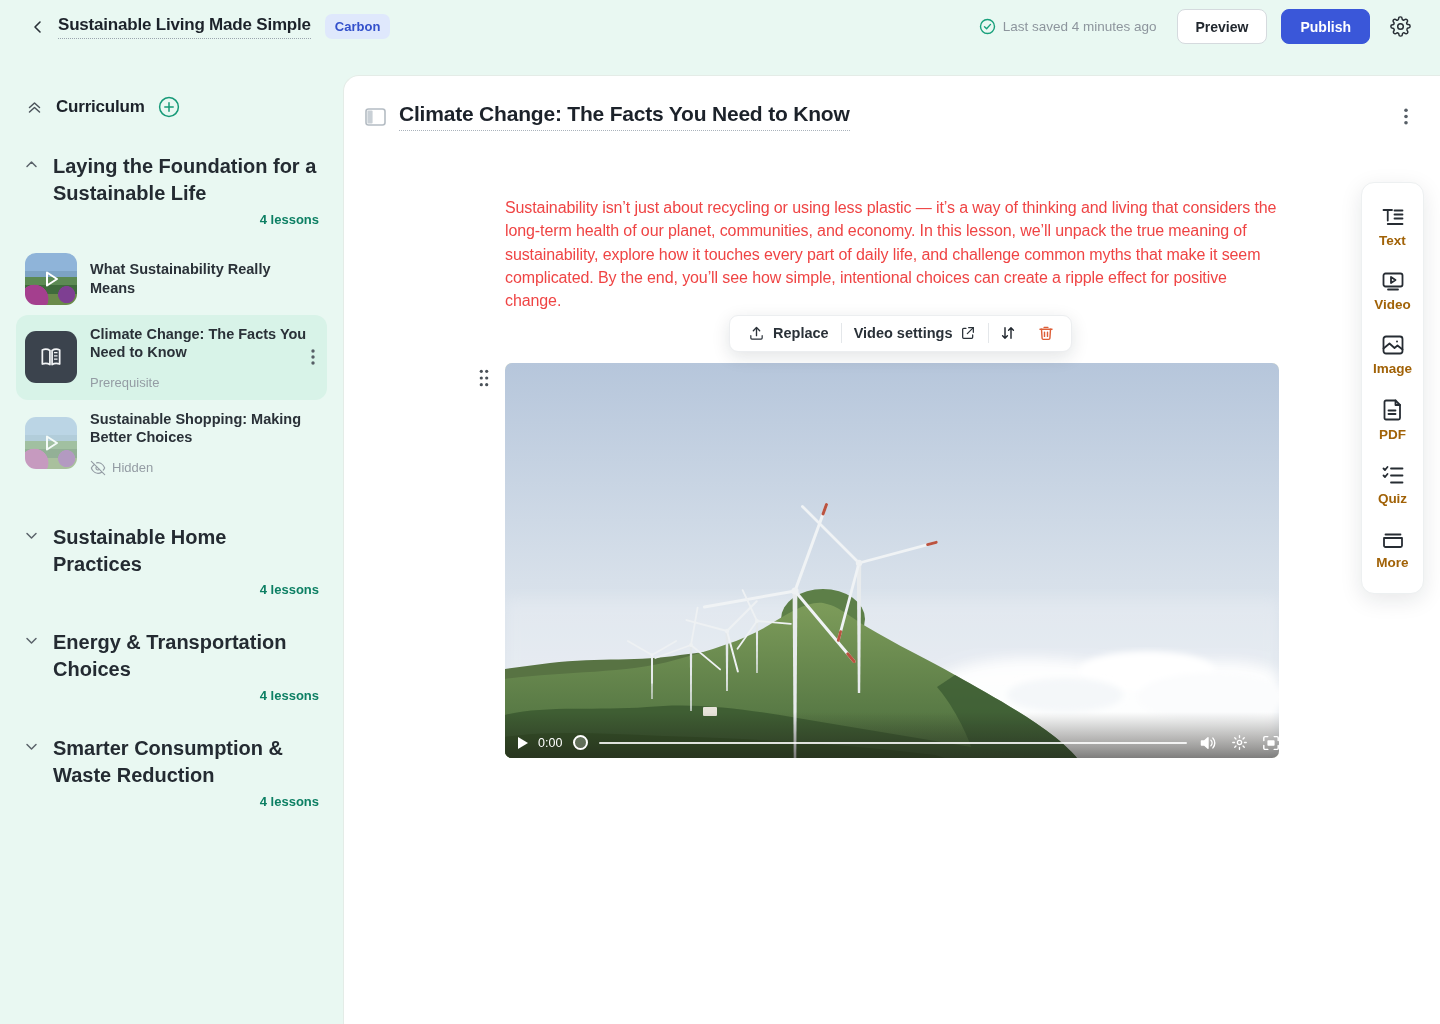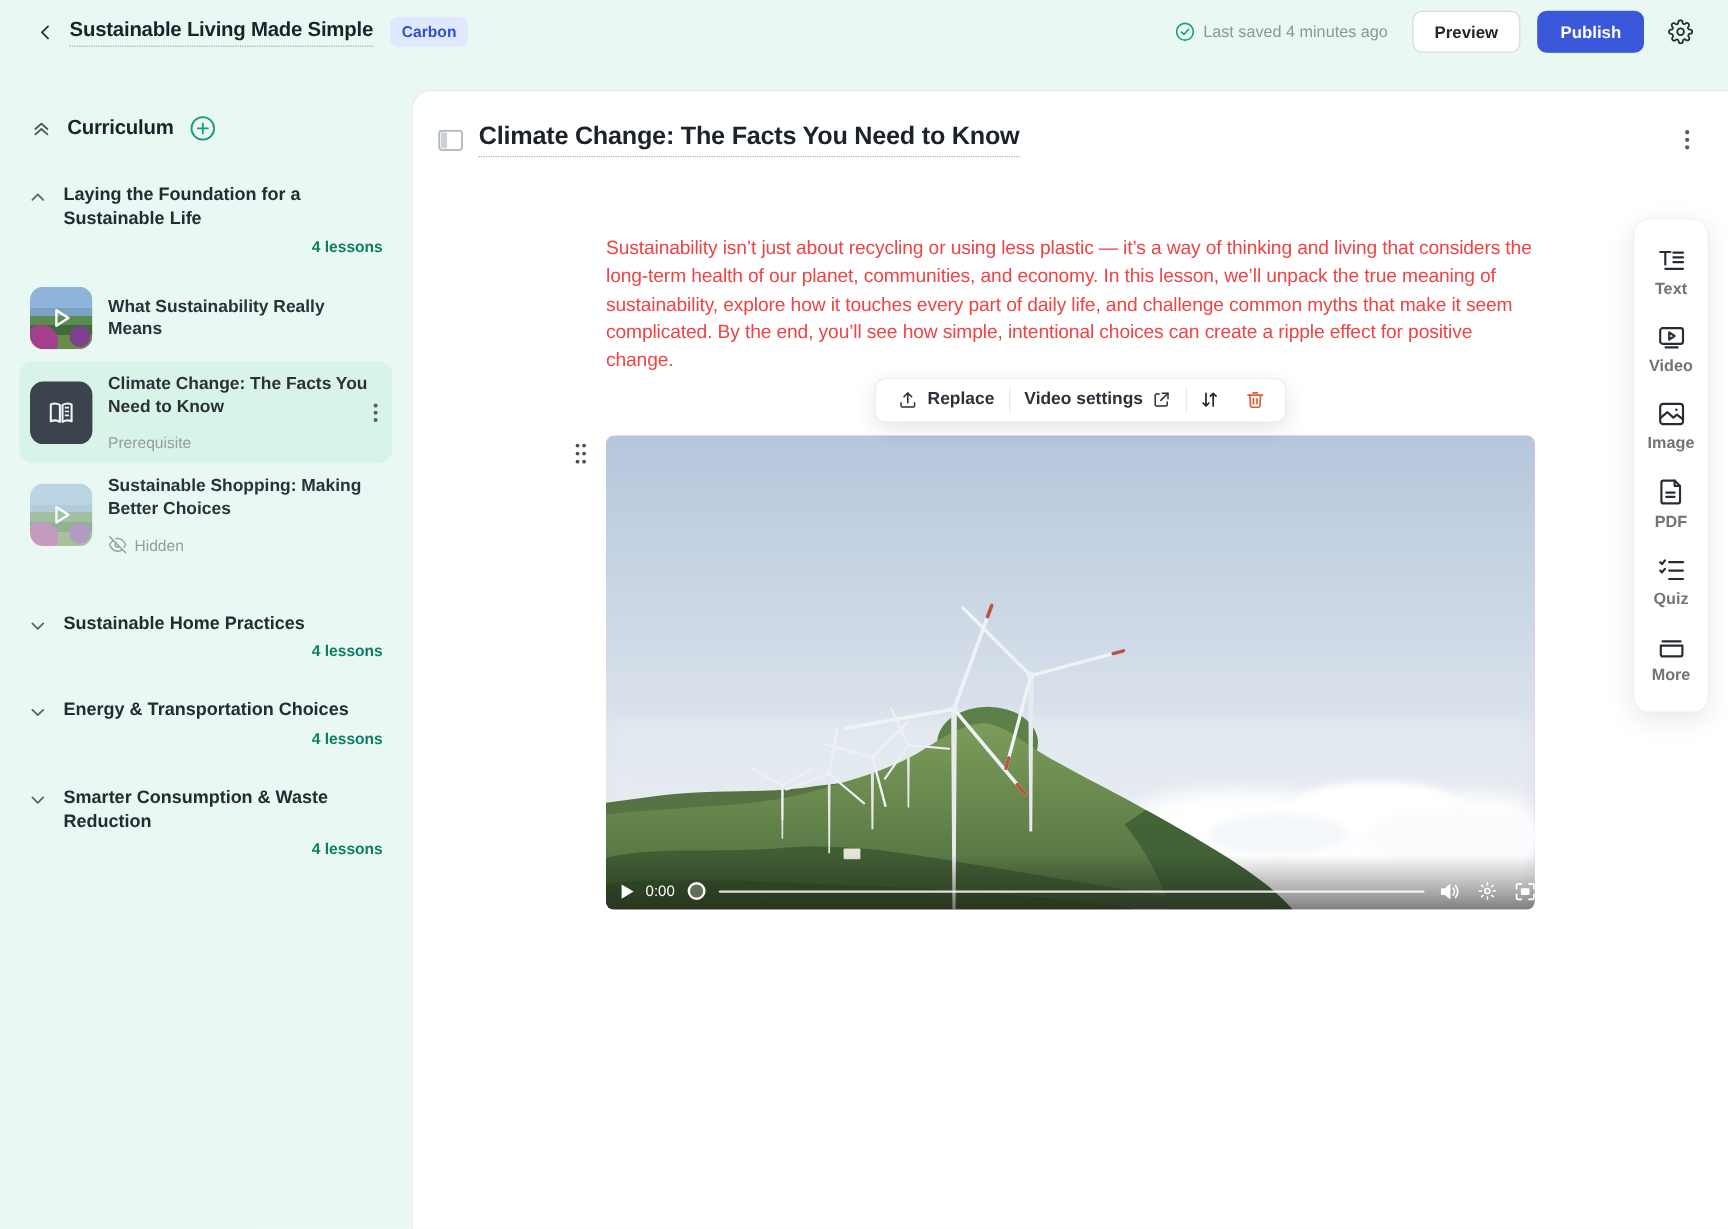--- a/index.html
+++ b/index.html
@@ -20,21 +20,21 @@
   .icon-btn { background:transparent; border:none; cursor:pointer; display:flex; align-items:center; justify-content:center; width:32px; height:32px; }
 
   
   .sidebar { position:absolute; left:0; top:75px; width:343px; bottom:0; padding:20px 16px 0 16px; }
   .curriculum-header { display:flex; align-items:center; gap:12px; padding:0 8px; margin-bottom:34px; }
   .curriculum-title { font-size:17px; font-weight:700; color:#1c222a; letter-spacing:-.2px; }
   .section { margin-bottom:26px; }
   .section-head { display:flex; gap:13px; padding:0 8px; cursor:pointer; }
   .section-chevron { margin-top:4px; flex:0 0 16px; }
   .section-titlewrap { flex:1; }
-  .section-title { font-size:15px; font-weight:600; color:#242b32; line-height:1.34; }
+  .section-title { font-size:20px; font-weight:600; color:#242b32; line-height:1.34; }
   .section-meta { font-size:13px; font-weight:600; color:#0c7f63; margin-top:5px;text-align:right; }
   .lesson-list { margin-top:16px; display:flex; flex-direction:column; }
   .lesson-item { display:flex; align-items:center; gap:13px; padding:10px 10px 10px 9px; border-radius:12px; cursor:pointer; position:relative; }
   .lesson-item.selected { background:#d8f3e8; }
   .lesson-thumb { width:52px; height:52px; border-radius:11px; flex:0 0 52px; position:relative; overflow:hidden;
     background:
       radial-gradient(circle at 18% 88%, #a43f8e 0 22%, transparent 23%),
       radial-gradient(circle at 80% 80%, #7e3f92 0 14%, transparent 15%),
       linear-gradient(180deg,#8fb4d9 0 34%, #7da3c4 34% 46%, #5c8a53 46% 62%, #3f6b3c 62% 78%, #6a8a4a 78% 100%);
   }
@@ -55,33 +55,33 @@
 
   .content-col { position:absolute; left:161px; top:120px; width:775px; }
   .lesson-paragraph { font-size:16px; line-height:1.46; color:#ef4444; letter-spacing:-.1px; }
 
   .video-wrap { position:relative; margin-top:50px; }
   .drag-handle { position:absolute; left:-26px; top:6px; cursor:grab; }
   .video-toolbar { position:absolute; left:224px; top:-48px; height:37px; background:#ffffff; border:1px solid #eceef0; border-radius:9px; box-shadow:0 5px 18px rgba(20,30,40,.12); display:flex; align-items:center; padding:0 6px; z-index:5; }
   .vt-btn { display:flex; align-items:center; gap:8px; background:transparent; border:none; cursor:pointer; font-family:inherit; font-size:14.5px; font-weight:600; color:#2a3138; padding:0 12px; height:37px; }
   .vt-divider { width:1px; height:20px; background:#e4e7ea; }
 
-  .video-player { position:relative; width:774px; height:395px; border-radius:7px; overflow:hidden; background:#f0abfc; }
+  .video-player { position:relative; width:774px; height:395px; border-radius:7px; overflow:hidden; background:#fef9c3; }
   .video-controls { position:absolute; left:0; right:0; bottom:0; height:46px; background:linear-gradient(180deg, rgba(30,28,24,0) 0%, rgba(30,28,24,.55) 100%); display:flex; align-items:center; padding:16px 12px 0 12px; }
   .vc-left { display:flex; align-items:center; gap:9px; }
   .vc-time { color:#ffffff; font-size:12.5px; }
   .vc-knob { width:15px; height:15px; border-radius:50%; border:2.5px solid #ffffff; background:rgba(255,255,255,.25); flex:0 0 15px; margin-left:2px; cursor:pointer; }
   .vc-track { width:588px; height:2.5px; background:rgba(255,255,255,.85); border-radius:2px; margin-left:2px; cursor:pointer; }
   .vc-right { display:flex; align-items:center; gap:14px; margin-left:12px; }
   .vc-icon { background:transparent; border:none; cursor:pointer; padding:0; display:flex; }
 
   
   .block-palette { position:absolute; right:16px; top:106px; width:63px; background:#ffffff; border:1px solid #edf0f1; border-radius:13px; box-shadow:0 6px 22px rgba(20,30,40,.10); padding:12px 0; display:flex; flex-direction:column; }
   .palette-item { display:flex; flex-direction:column; align-items:center; gap:5px; padding:11px 0; background:transparent; border:none; cursor:pointer; font-family:inherit; }
-  .palette-label { font-size:13.5px; font-weight:600; color:#737373; }
+  .palette-label { font-size:13.5px; font-weight:600; color:#a16207; }
 </style>
 </head>
 <body>
 
 <header class="app-header">
   <button class="back-btn">
     <span>
       <svg width="16" height="16" viewBox="0 0 16 16" fill="none" stroke="#2a3138" stroke-width="1.6" stroke-linecap="round" stroke-linejoin="round">
           <path d="M10 3 L5 8 L10 13"></path>
         </svg>

